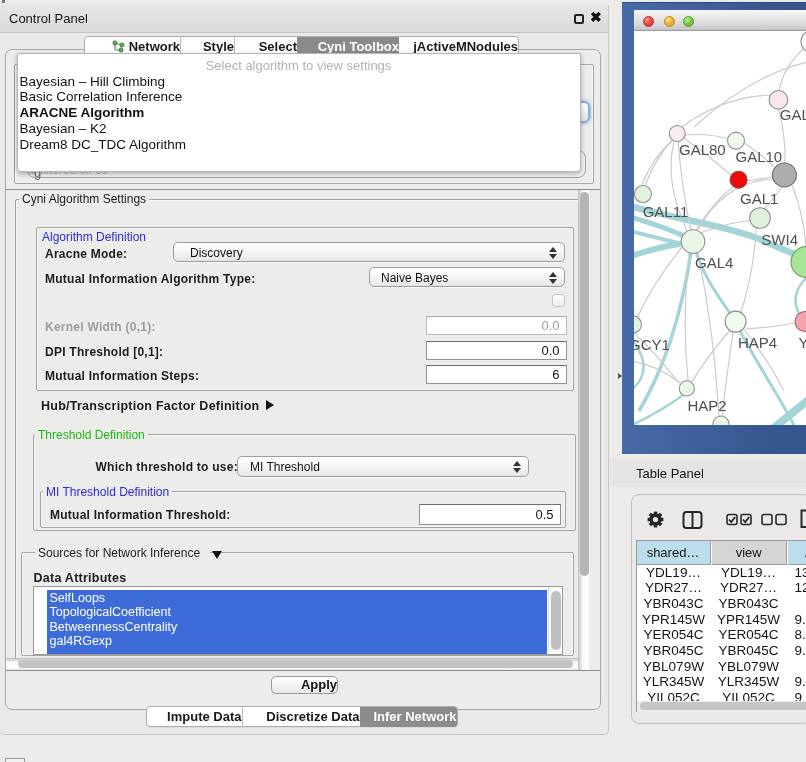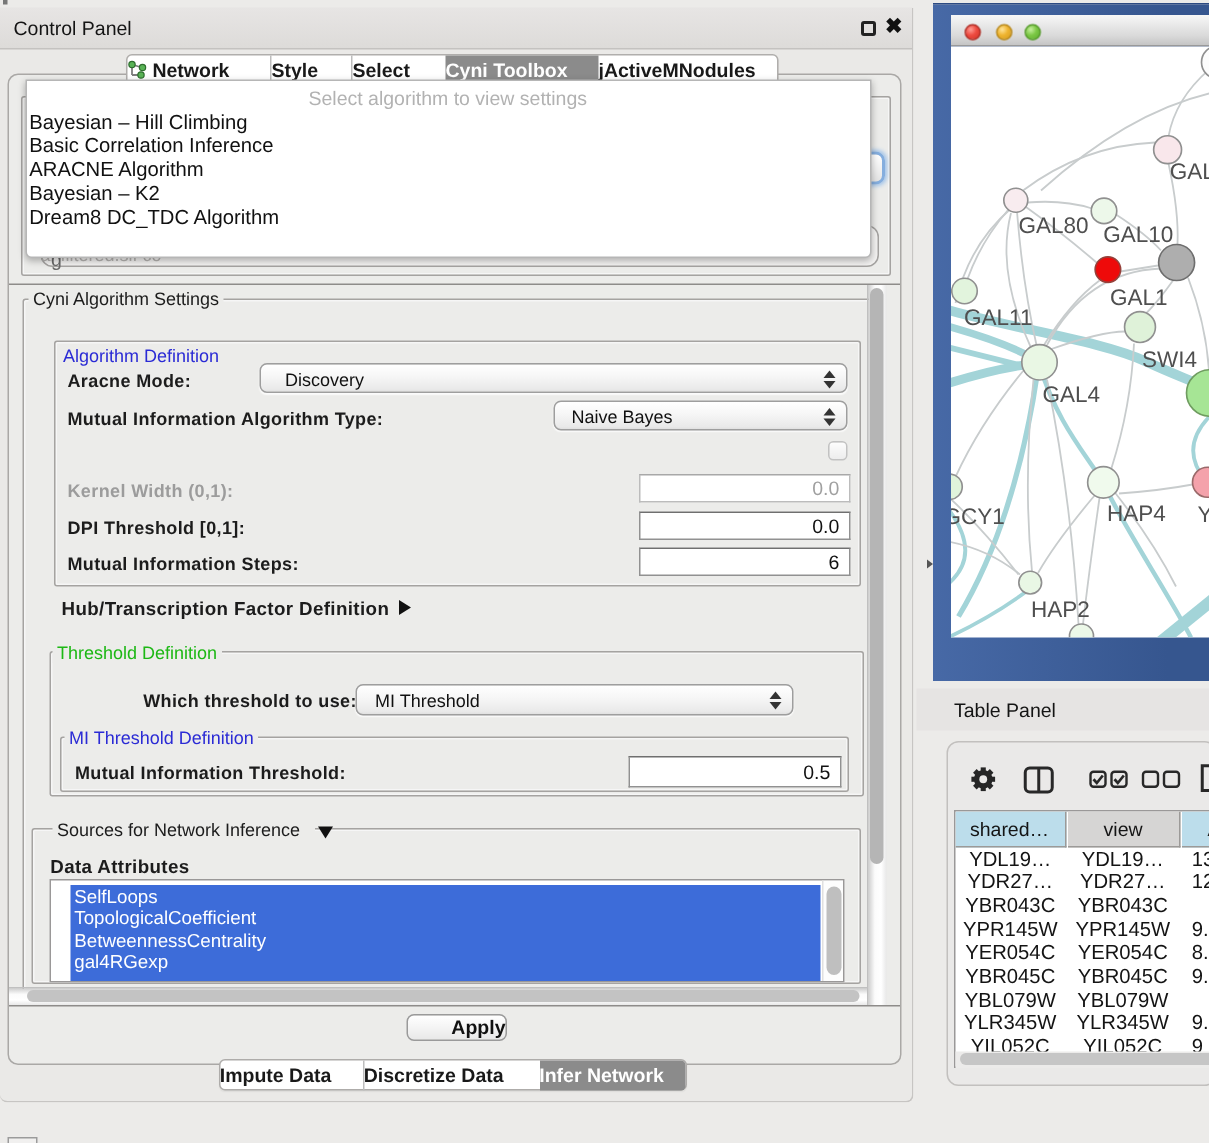--- a/index.html
+++ b/index.html
@@ -6,21 +6,21 @@
 html,body{width:806px;height:762px;overflow:hidden}
 body{position:relative;background:#ecebe9;font-family:"Liberation Sans",sans-serif;-webkit-font-smoothing:antialiased}
 .abs{position:absolute}
 .lbl{font-size:12px;font-weight:bold;color:#1c1c1c;white-space:nowrap;letter-spacing:.25px}
 .dlbl{font-size:12px;font-weight:bold;color:#9c9c9c;white-space:nowrap;letter-spacing:.25px}
 .gtitle{font-size:12px;color:#1c1c1c;background:#ececea;padding:0 3px;white-space:nowrap;z-index:3}
 .gbox{border:1px solid #a5a3a1;border-radius:2px;box-shadow:inset 0 0 0 1px rgba(255,255,255,.55)}
 .combo{border:1px solid #9e9e9e;border-radius:5px;background:linear-gradient(#ffffff,#f6f6f6 45%,#e9e9e9 92%,#e0e0e0);box-shadow:0 1px 1px rgba(255,255,255,.8);font-size:12px;color:#111;white-space:nowrap}
 .combo .tx{position:absolute;top:3px}
 .fld{border:1px solid #919191;border-top-color:#6f6f6f;background:#fff;font-size:13px;color:#111;text-align:right;padding-right:6px}
-.seg{display:inline-block;text-align:left;font-size:13px;font-weight:bold;color:#191919;line-height:20px;height:20px;vertical-align:top}
+.seg{display:inline-block;text-align:right;font-size:13px;font-weight:bold;color:#191919;line-height:20px;height:20px;vertical-align:top}
 </style>
 </head>
 <body>
 
 <div class="abs" style="left:5px;top:757.5px;width:19.5px;height:12px;border:1.5px solid #9b9b9b;background:#f1f0ef"></div>
 
 <div class="abs" style="left:2px;top:0;width:3px;height:3px;background:#777"></div>
 
 <div class="abs" id="cpwin" style="left:0;top:5px;width:609px;height:730px;background:#eae9e7;border-right:1px solid #c7c5c3;border-bottom:1px solid #c7c5c3;border-radius:0 0 5px 5px">
 
@@ -132,21 +132,21 @@
         <circle cx="10" cy="5" r="2.1" fill="#59b356" stroke="#2e6e2e" stroke-width=".8"></circle>
         <circle cx="9" cy="10" r="2.1" fill="#59b356" stroke="#2e6e2e" stroke-width=".8"></circle>
       </svg>
     Network</div><div class="seg" style="width:54px;border-right:1px solid #bdbdbd">Style</div><div class="seg" style="width:62px">Select</div><div class="seg" style="width:102px;background:#8b8b8b;color:#fff">Cyni Toolbox</div><div class="seg" style="width:119px;border-radius:0 3px 3px 0">jActiveMNodules</div>
 </div>
 
 <div class="abs" id="popup" style="left:16.5px;top:52.5px;width:564px;height:119px;background:#fff;border:1px solid #b6b6b6;border-radius:0 0 4px 4px;z-index:6;box-shadow:0 2px 5px rgba(0,0,0,.28)">
   <div style="text-align:center;font-size:13px;color:#b2b2b2;padding-top:4px;height:20px">Select algorithm to view settings</div>
   <div class="pit">Bayesian – Hill Climbing</div>
   <div class="pit">Basic Correlation Inference</div>
-  <div class="pit" style="font-weight:normal">ARACNE Algorithm</div>
+  <div class="pit" style="font-weight:bold">ARACNE Algorithm</div>
   <div class="pit">Bayesian – K2</div>
   <div class="pit">Dream8 DC_TDC Algorithm</div>
 </div>
 <style>.pit{font-size:13.5px;color:#111;padding-left:2px;height:15.8px;line-height:15.8px;white-space:nowrap}</style>
 
 <div class="abs" style="left:622px;top:2px;width:184px;height:451.5px;background:linear-gradient(to right,#4769a6,#36568f 85%);border-top:1px solid #2c4a82"></div>
 <div class="abs" style="left:634px;top:10px;width:172px;height:21px;background:linear-gradient(#f7f7f7,#d9d9d9 70%,#c5c5c5);border-bottom:1px solid #999">
   <div class="tl" style="left:643px;background:radial-gradient(circle at 35% 30%,#ff9d95,#ee4b40 45%,#d03428);border-color:#b03028"></div>
   <div class="tl" style="left:663.5px;background:radial-gradient(circle at 35% 30%,#ffe49a,#efb42f 45%,#d29a20);border-color:#b8891e"></div>
   <div class="tl" style="left:683px;background:radial-gradient(circle at 35% 30%,#c8f0a0,#7cc845 45%,#5fae2e);border-color:#569b2c"></div>

